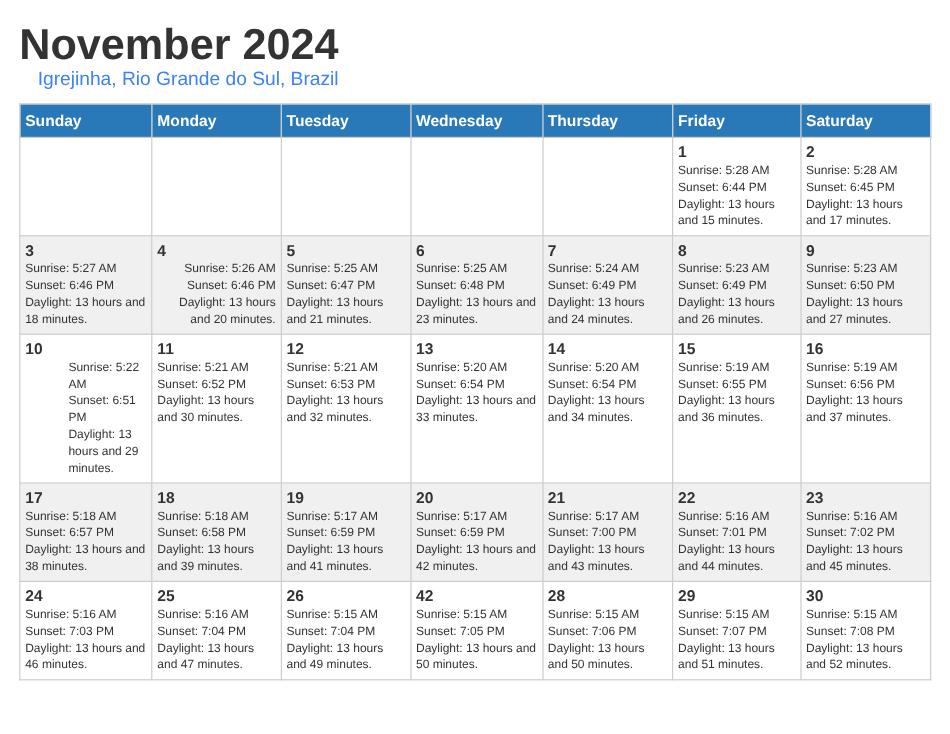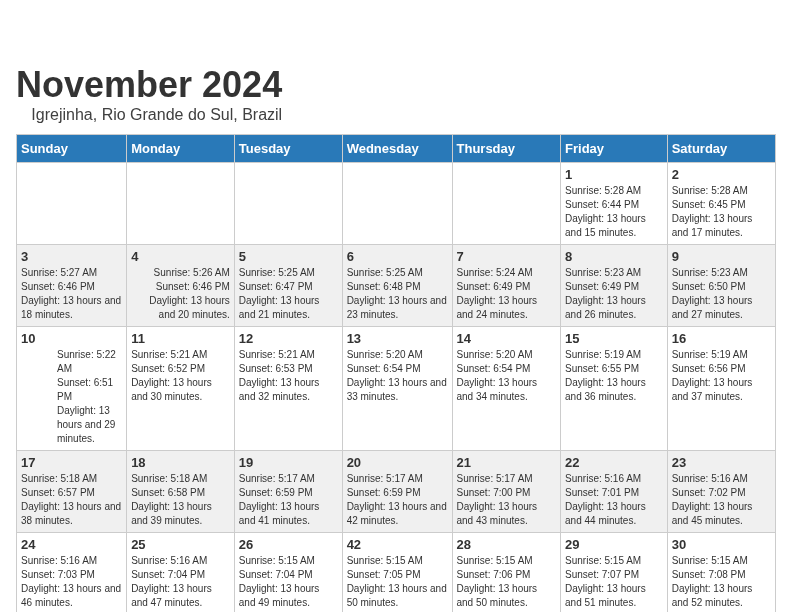--- a/index.html
+++ b/index.html
@@ -21,25 +21,24 @@
       align-items: center;
       gap: 4px;
     }
     .title-block {
       text-align: right;
     }
     .month-title {
       font-size: 36px;
       font-weight: bold;
       color: #333;
-      margin-top: 48px;
     }
     .subtitle {
       font-size: 16px;
-      color: #404040;
+      color: #3b82f6;
       text-align: right;
     }
     table {
       width: 100%;
       border-collapse: collapse;
       font-size: 11px;
       border-radius: 24px;
     }
     thead tr th {
       background-color: #2979b8;

